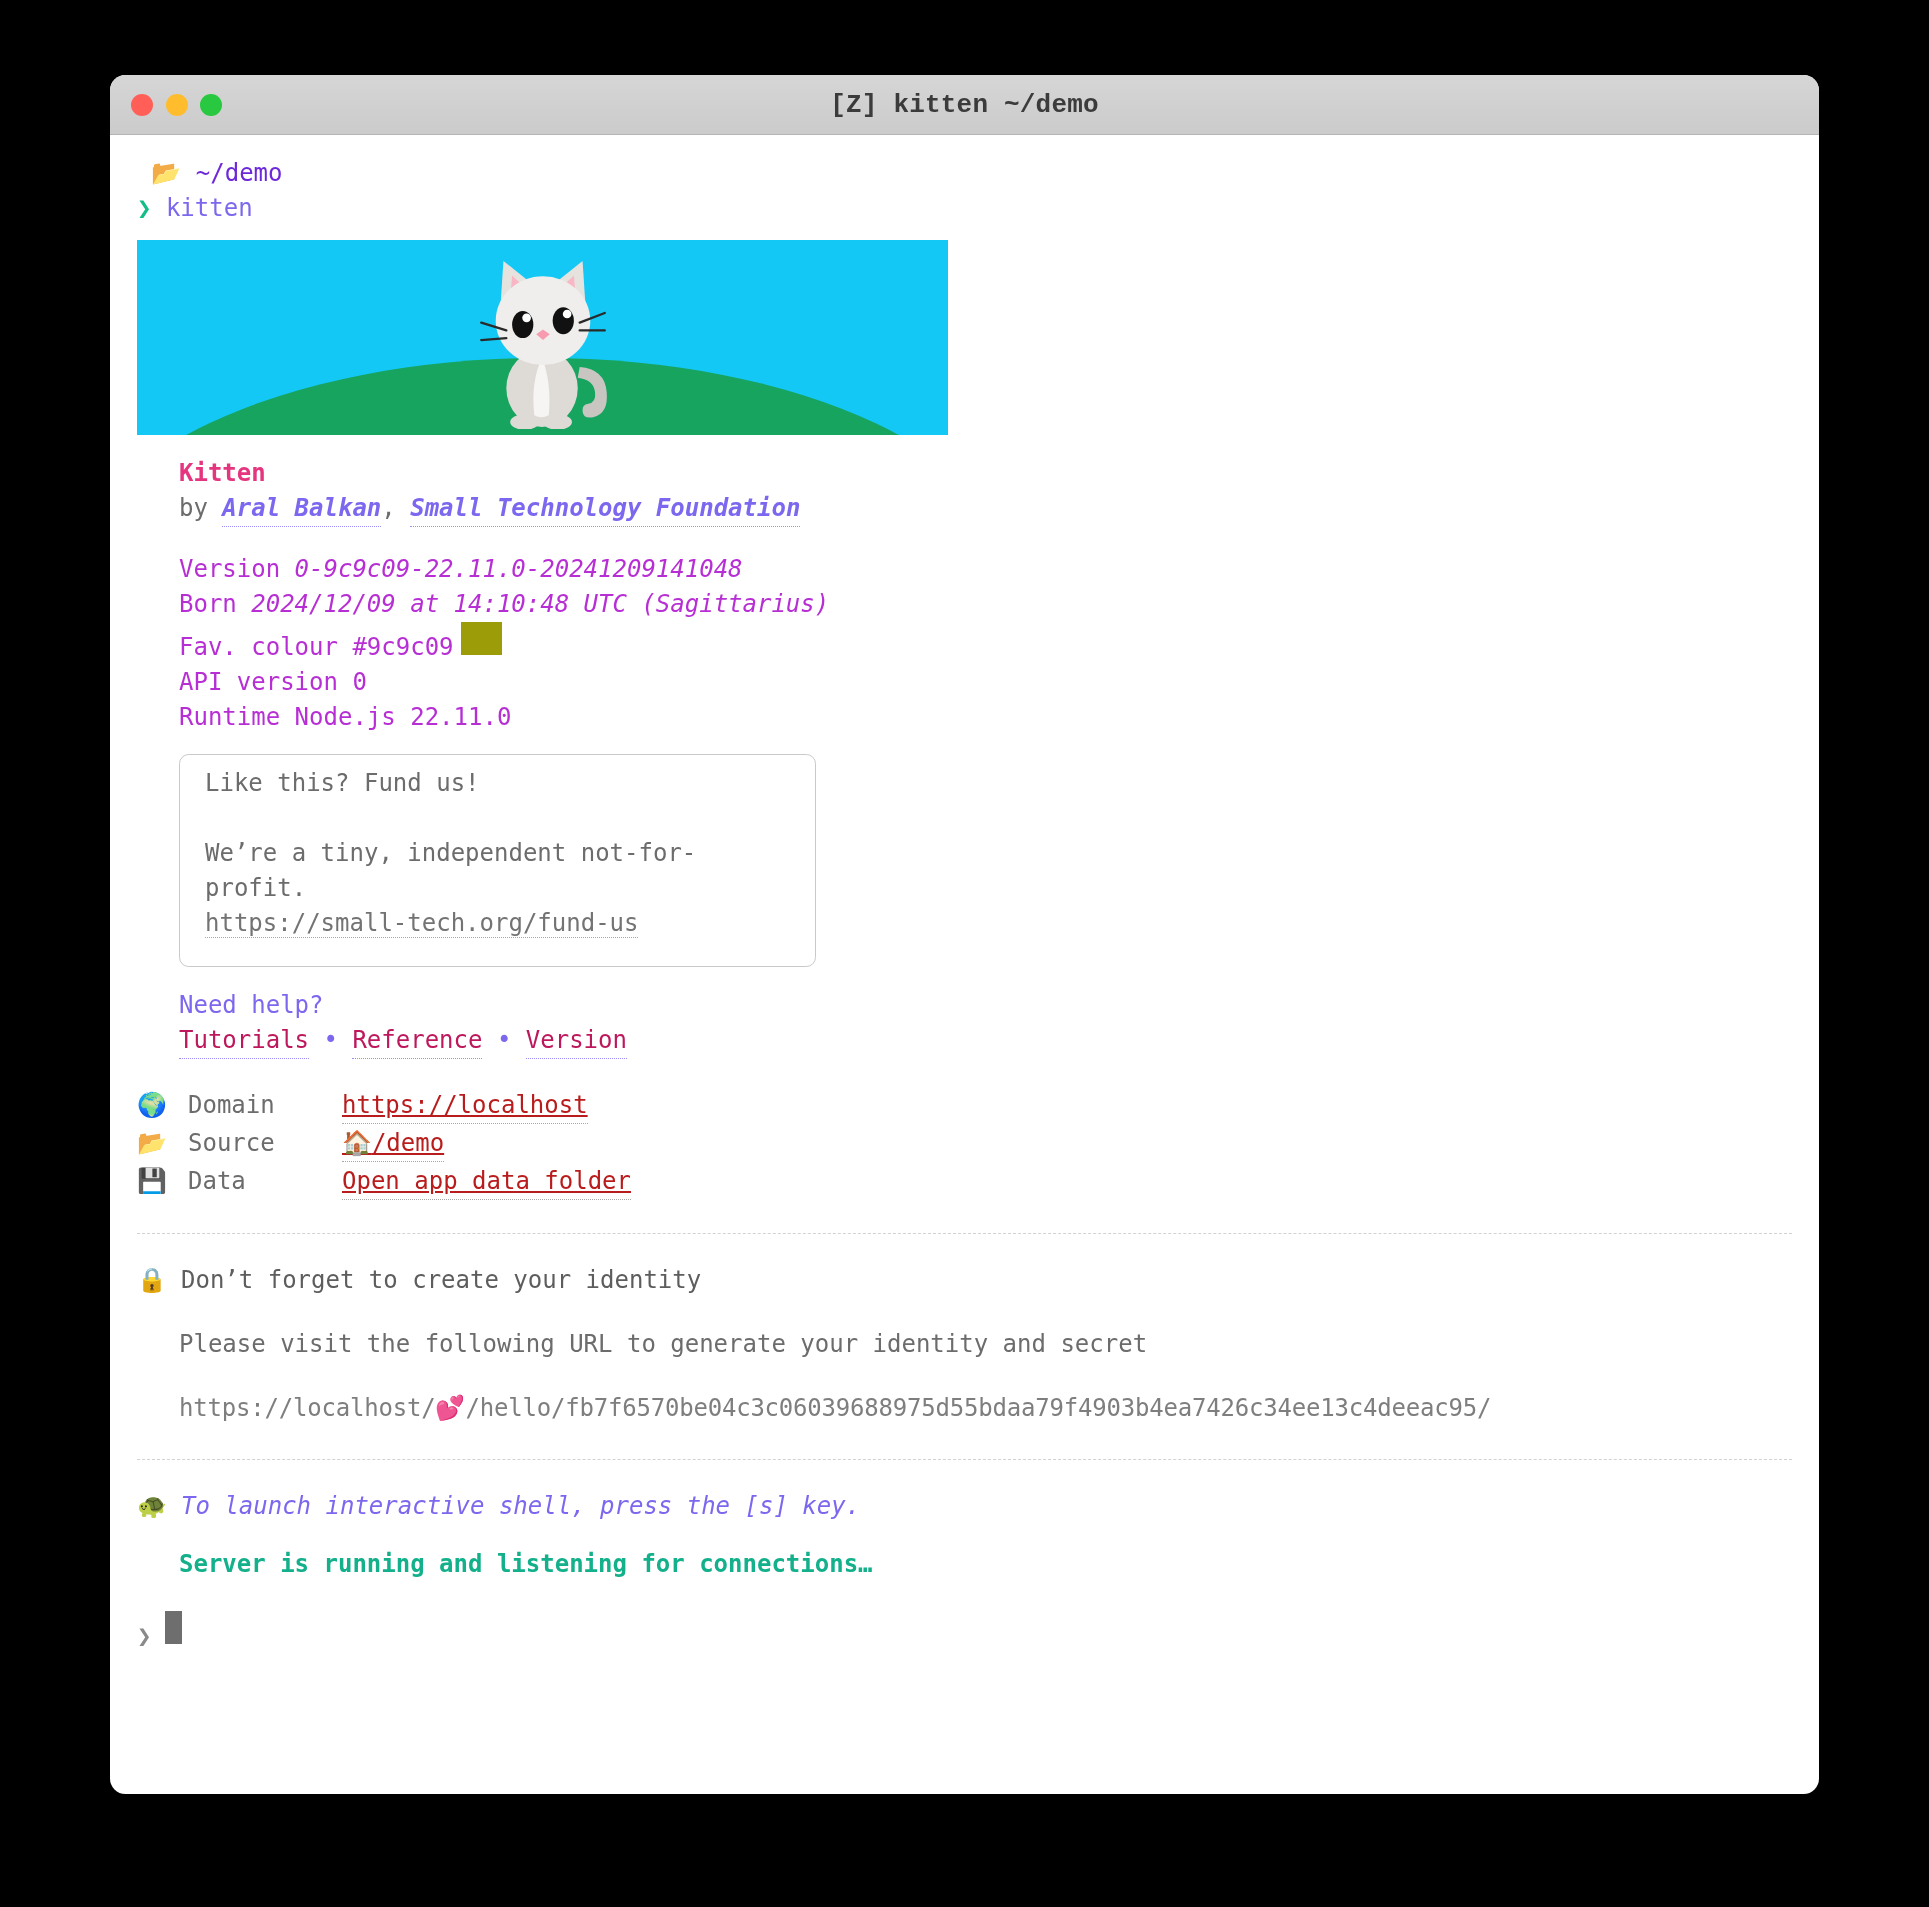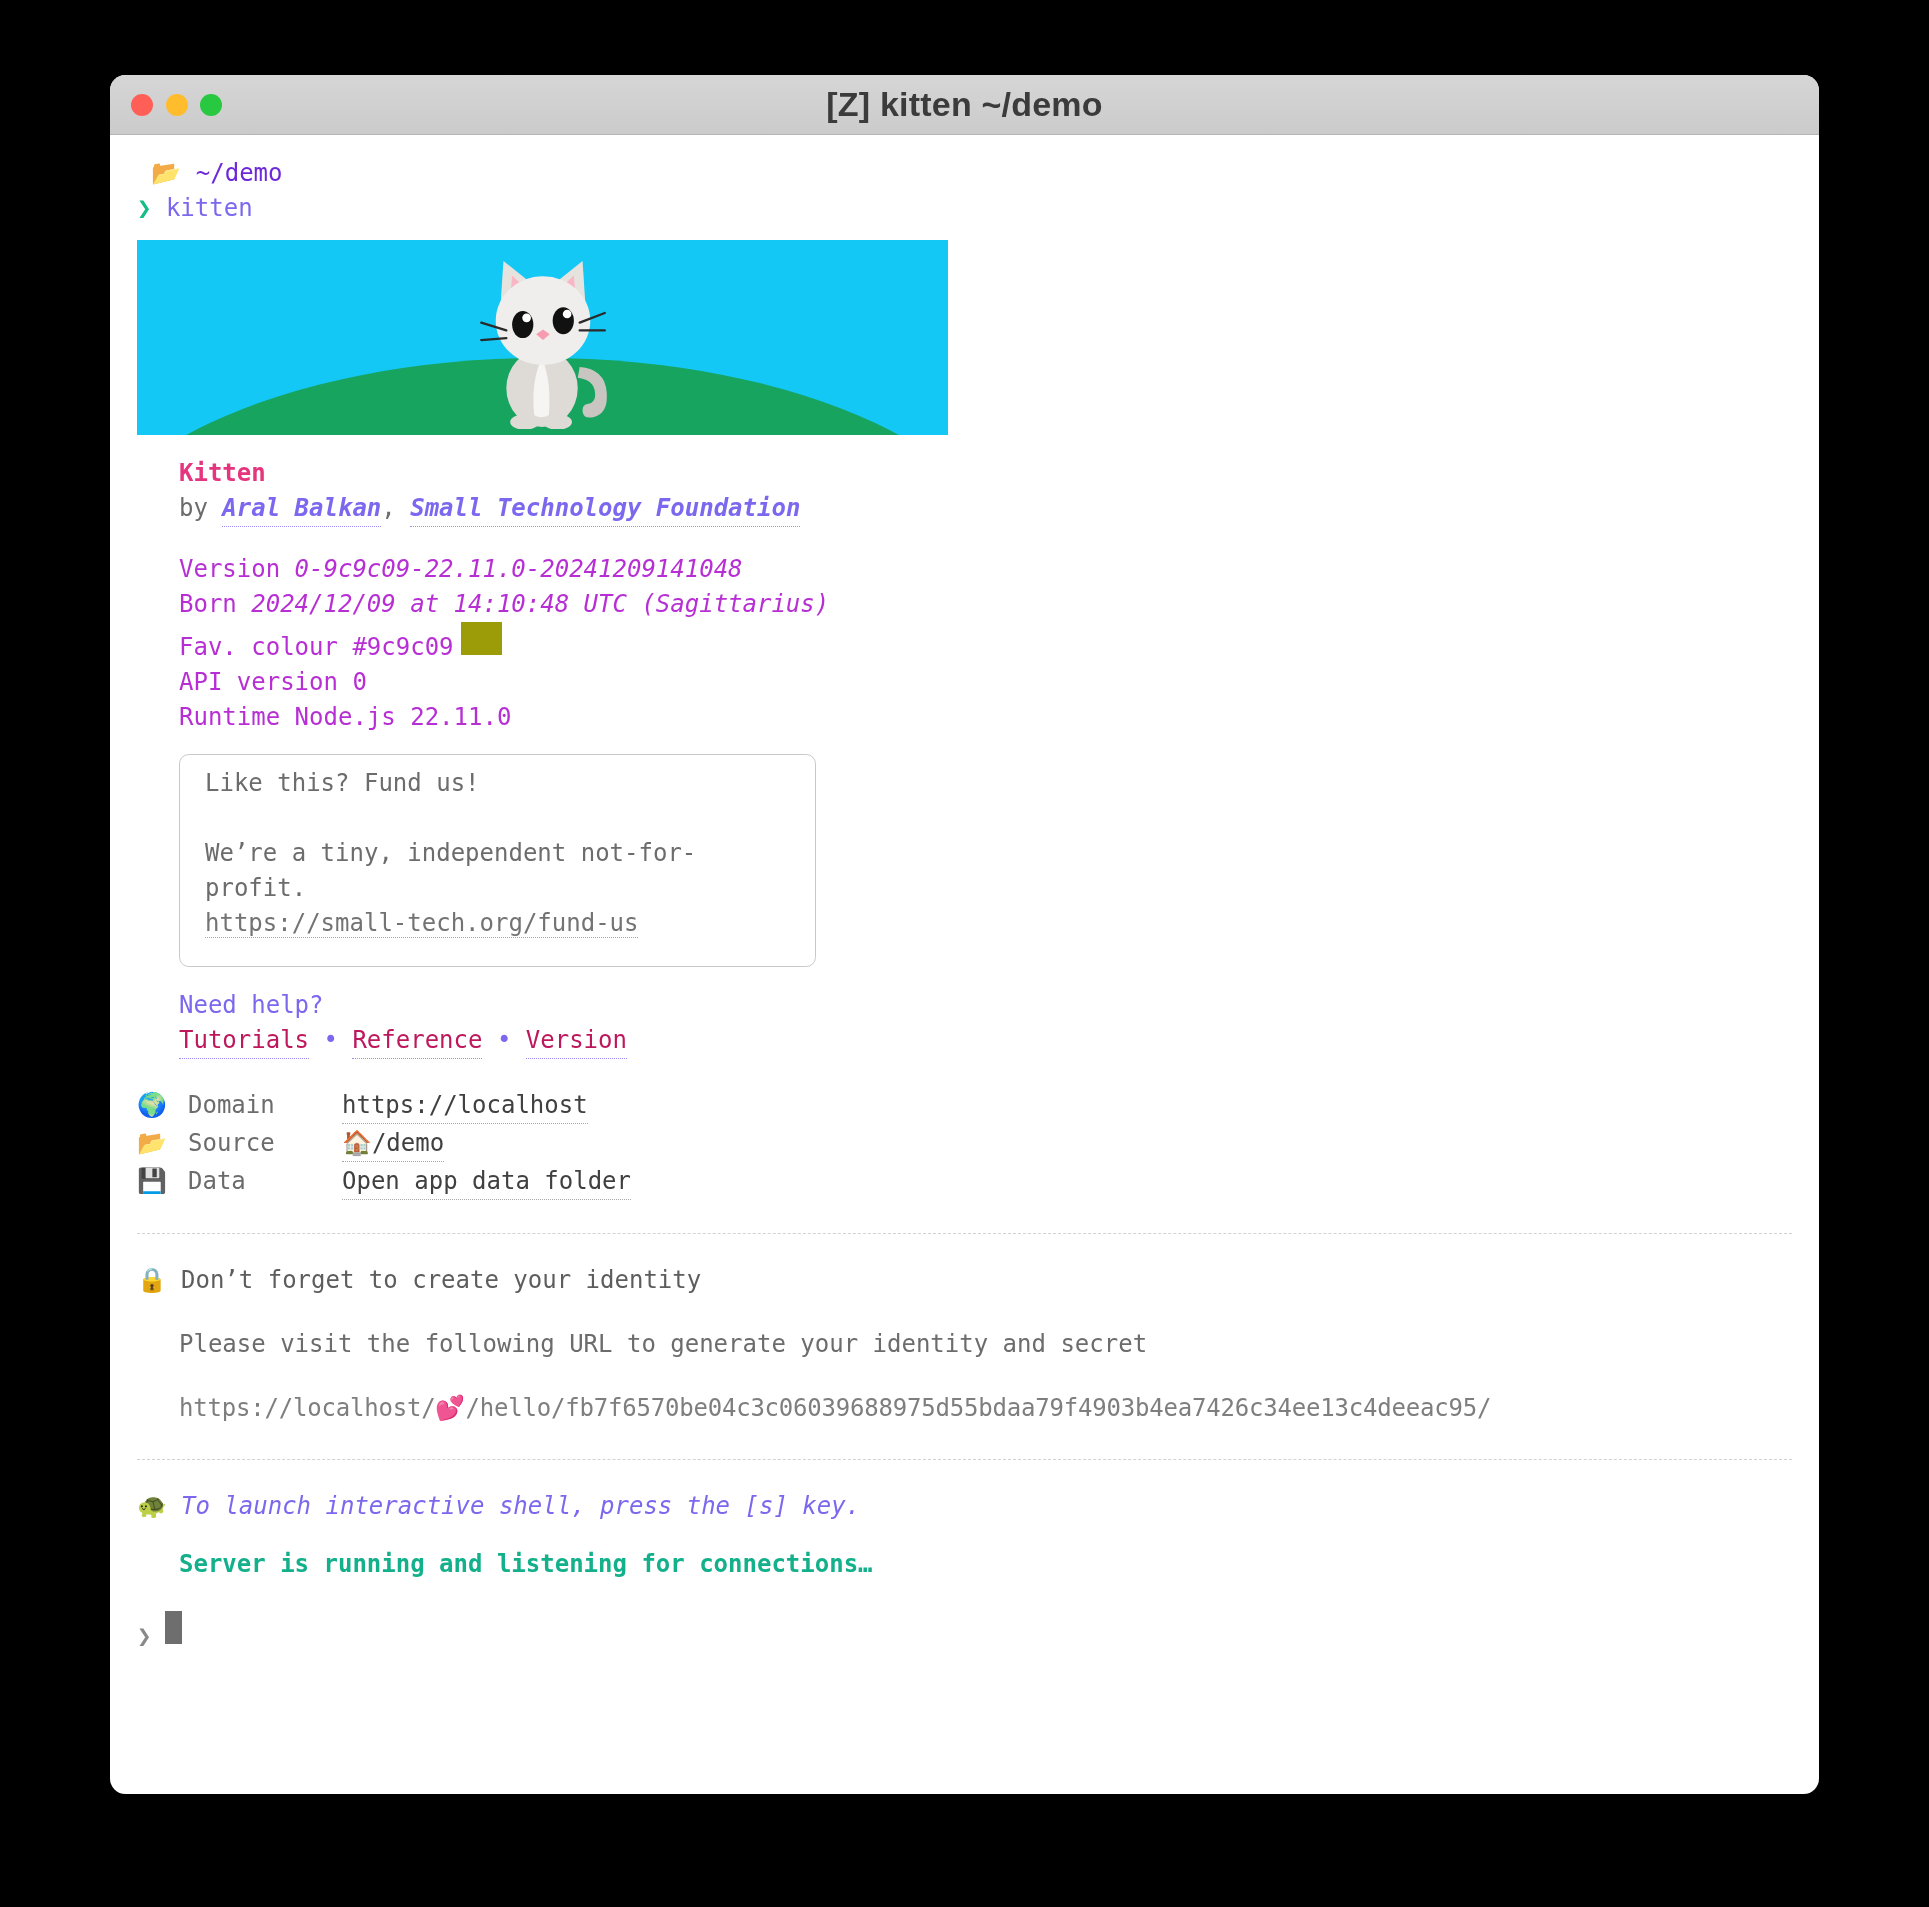--- a/index.html
+++ b/index.html
@@ -29,22 +29,22 @@
     border-bottom: 1px solid #b4b4b4;
     display: flex; align-items: center;
   }
   .lights { display: flex; gap: 12.6px; margin-left: 21px; }
   .light { width: 22px; height: 22px; border-radius: 50%; }
   .light.red    { background: #ff5f57; }
   .light.yellow { background: #ffbd2e; }
   .light.green  { background: #28c840; }
   #title {
     position: absolute; left: 0; right: 0; text-align: center;
-    font-family: Liberation Sans, sans-serif;
-    font-weight: bold; font-size: 34px; color: #3b3b3b;
+    font-family: Liberation Mono, monospace;
+    font-weight: bold; font-size: 26px; color: #3b3b3b;
     letter-spacing: 0.2px;
     pointer-events: none;
   }
 
   
   #term {
     position: relative;
     padding: 21px 27px 0 27px;
     font-family: "DejaVu Sans Mono", monospace;
     font-size: 24px;
@@ -102,21 +102,21 @@
   
   .help-h { color: #7b68ee; }
   .help-l { color: #be185d; border-bottom: 1.9px dotted #9a8df5; }
   .help-sep { color: #7b68ee; }
 
   
   #dsd { margin-top: 29px; }
   #dsd .row { margin-bottom: 1.9px; }
   .dsd-ico { width: 44px; display: inline-block; }
   .dsd-key { color: #6c6c6c; display: inline-block; width: 154px; margin-left: 7px; }
-  .dsd-val { color: #404040; border-bottom: 1.9px dotted #a8a8a8; }
+  .dsd-val { color: #b91c1c; border-bottom: 1.9px dotted #a8a8a8; text-decoration: underline; }
 
   
   .rule {
     margin: 33px 0 29px 0;
     border-top: 1.9px dashed #d2d2d2;
     height: 0;
   }
 
   
   .ident-h { color: #5d5d5d; }

